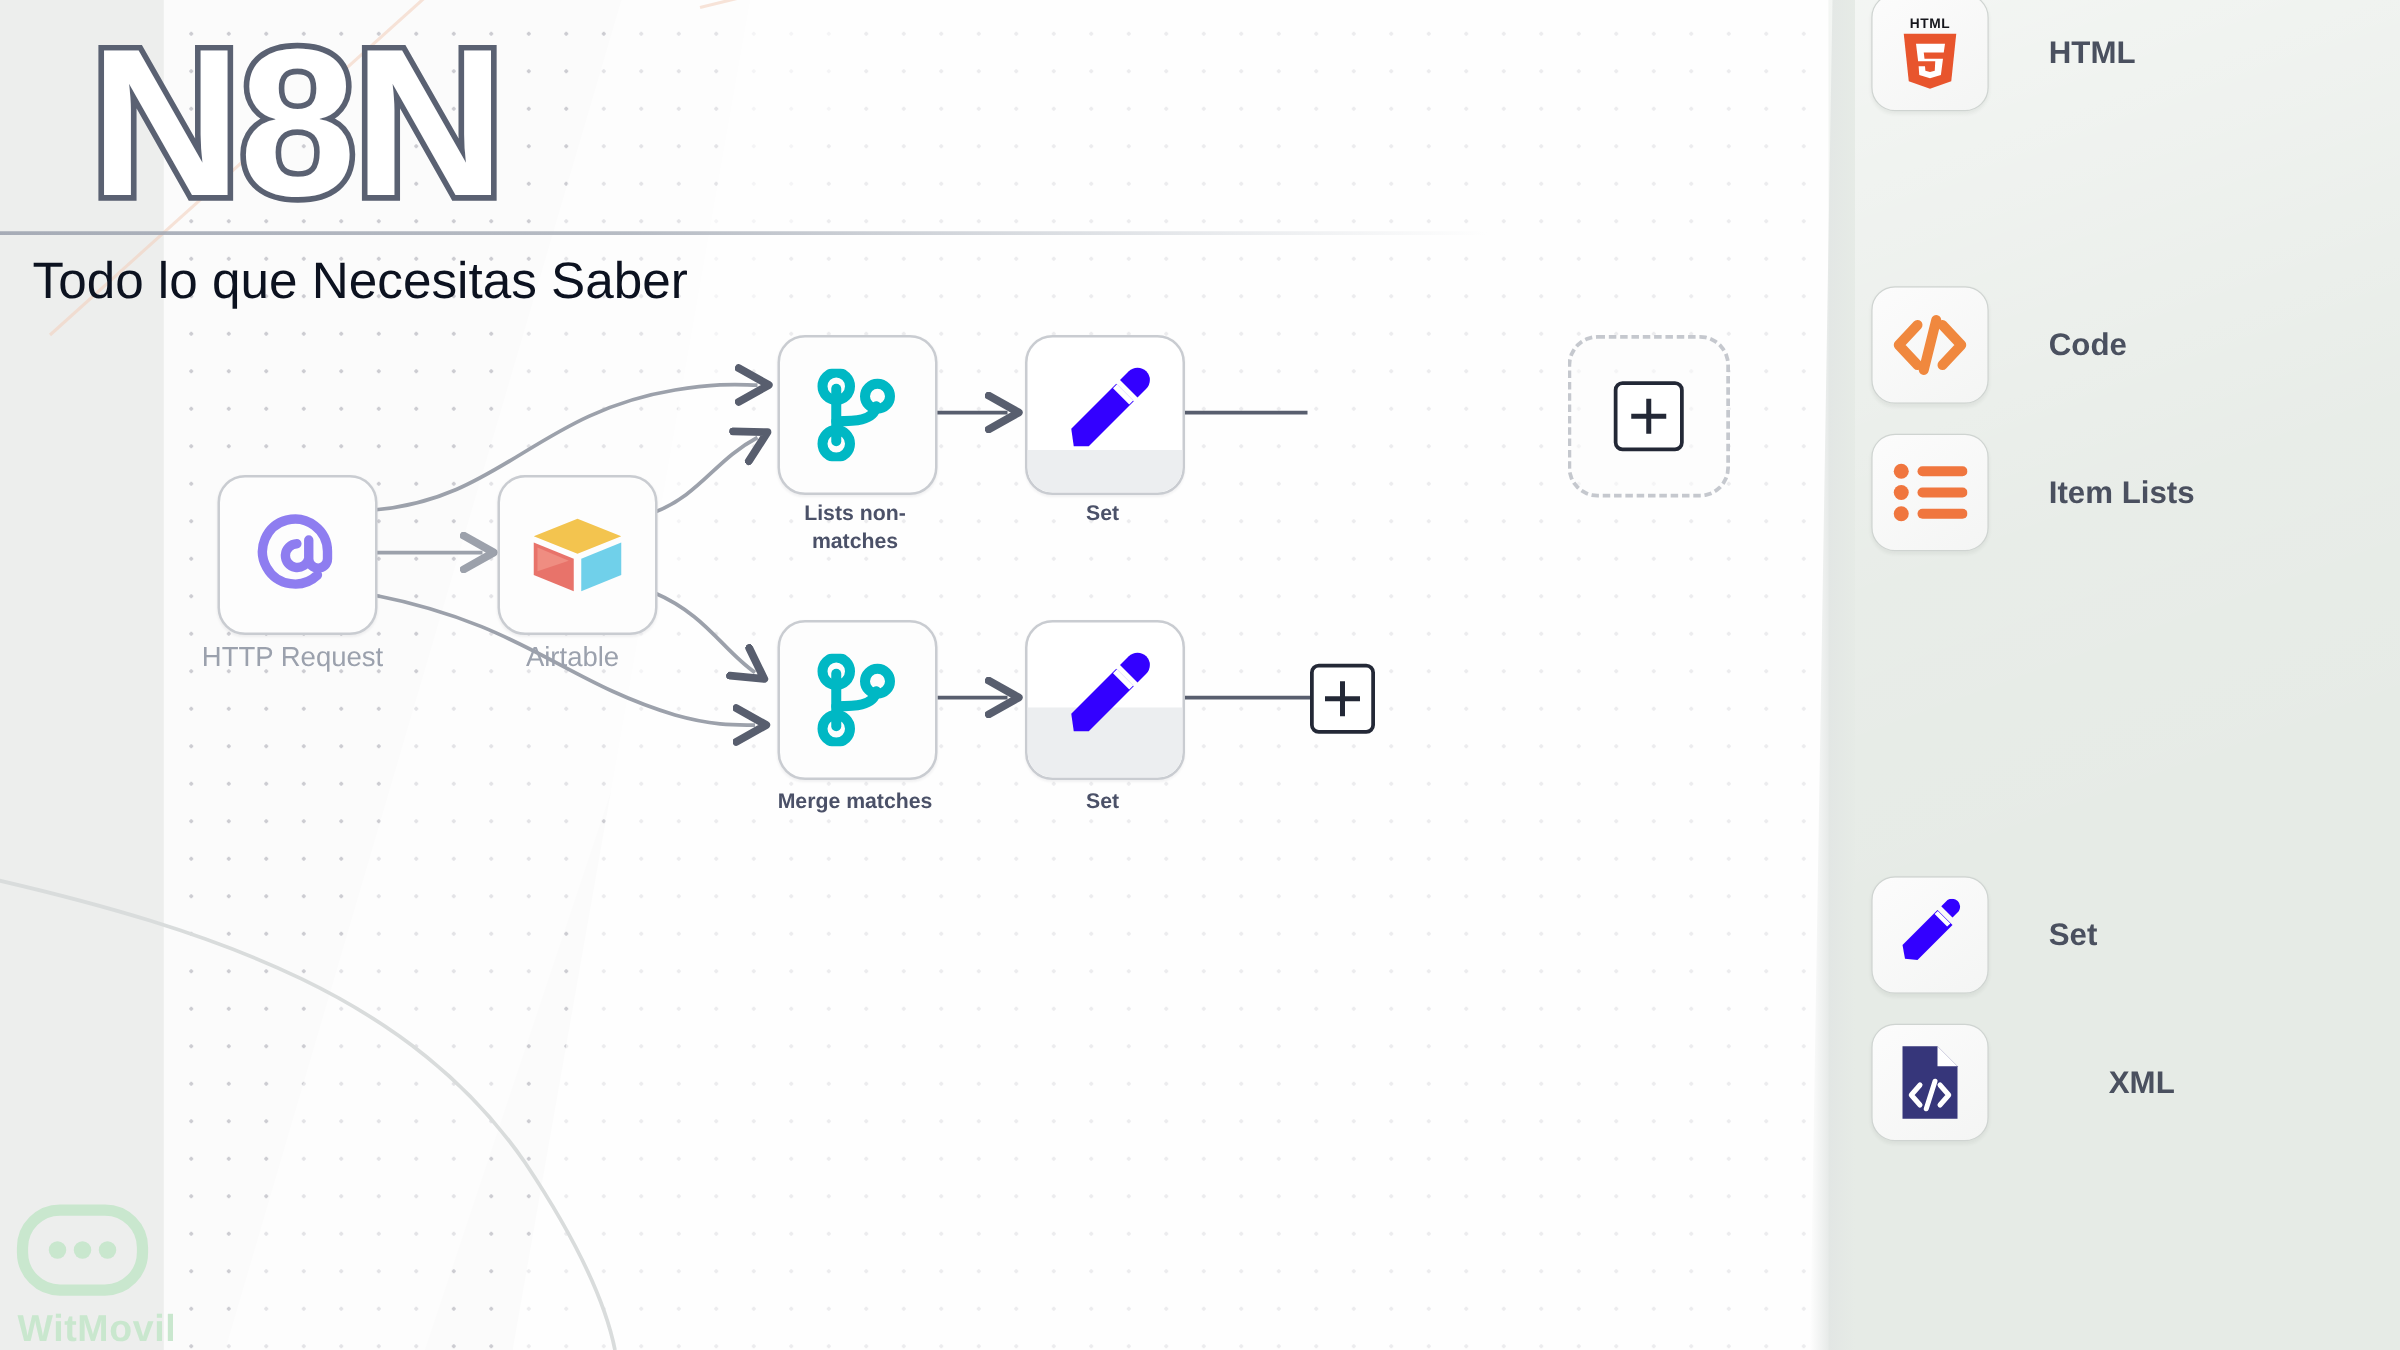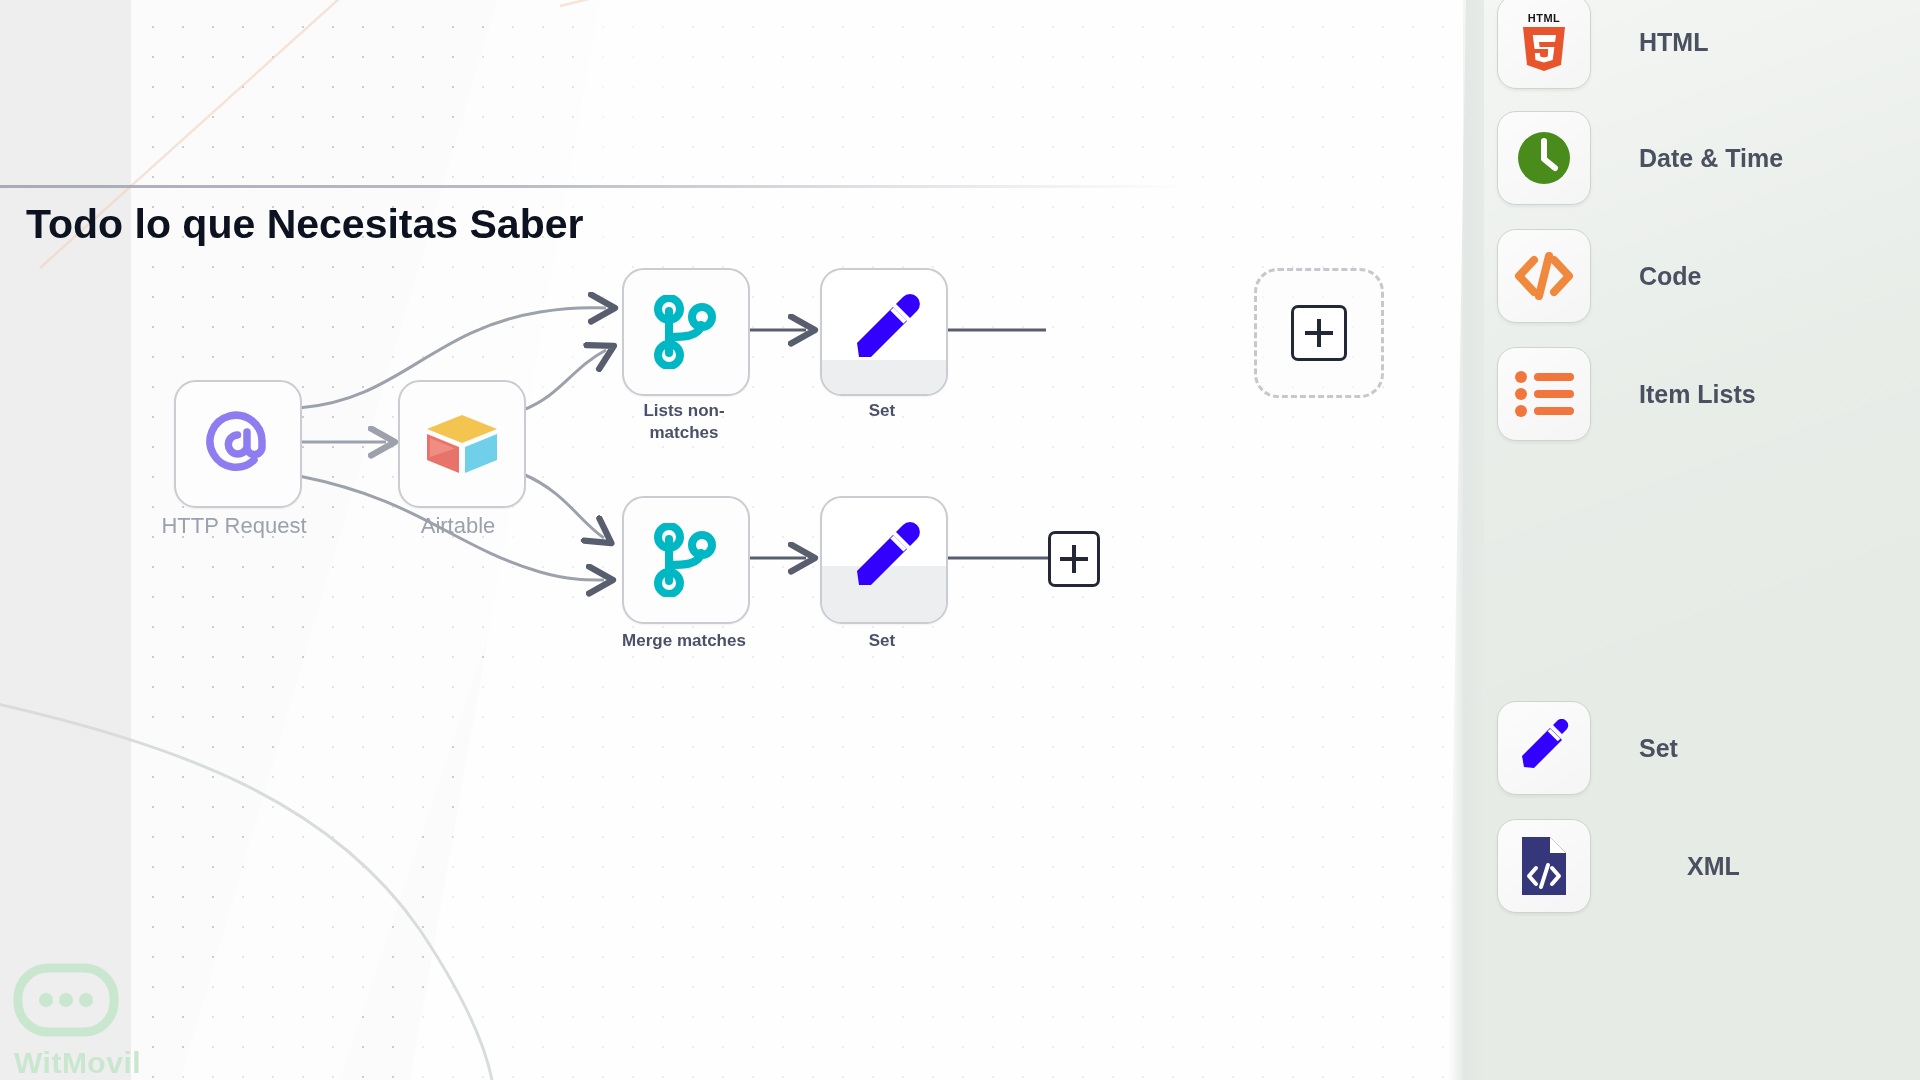--- a/index.html
+++ b/index.html
@@ -58,21 +58,21 @@
     position:absolute;left:72px;top:14px;
     font-size:168px;line-height:168px;font-weight:700;letter-spacing:-2px;
     color:#ffffff;
     -webkit-text-stroke:9px #5a6172;
     paint-order:stroke fill;
     font-family:"Liberation Sans","DejaVu Sans",sans-serif;
     white-space:nowrap;
   }
   .subtitle{
     position:absolute;left:26px;top:198px;
-    font-size:41px;line-height:52px;font-weight:700;color:#0c1220;
+    font-size:41px;line-height:52px;font-weight:400;color:#0c1220;
     white-space:nowrap;
   }
 
   
   .node{
     position:absolute;width:124px;height:124px;border-radius:22px;
     background:#fdfdfd;border:2px solid #c9ccd1;
     box-shadow:0 1px 2px rgba(30,35,50,.06);
     display:flex;align-items:center;justify-content:center;overflow:hidden;
   }
@@ -257,20 +257,21 @@
     </div>
     <div class="node-label" style="left:792px;top:630px;">Set</div>
 
     <div class="plus-wrap" style="left:1048px;top:533px;width:52px;height:52px;">
       <div class="plus-box-sm">
         <span style="position:absolute;width:4px;height:28px;background:#232836;"></span>
         <span style="position:absolute;width:28px;height:4px;background:#232836;"></span>
       </div>
     </div>
 
+    <div class="brand">N8N</div>
     <div class="subtitle">Todo lo que Necesitas Saber</div>
 
     <div class="watermark">
       <svg width="108" height="78" viewBox="0 0 108 78">
         <rect x="6" y="6" width="96" height="64" rx="30" ry="30" fill="none" stroke="#c9e7ce" stroke-width="9"></rect>
         <circle cx="34" cy="38" r="7" fill="#c9e7ce"></circle>
         <circle cx="54" cy="38" r="7" fill="#c9e7ce"></circle>
         <circle cx="74" cy="38" r="7" fill="#c9e7ce"></circle>
       </svg>
       <div class="wm-text">WitMovil</div>
@@ -287,29 +288,20 @@
       <svg width="58" height="62" viewBox="0 0 58 62">
         <text x="29" y="11" text-anchor="middle" font-size="11" font-weight="700" fill="#15161c" font-family="Liberation Sans, sans-serif" letter-spacing="0.5">HTML</text>
         <path d="M8 16 L50 16 L46 54 L29 60 L12 54 Z" fill="#e8552d"></path>
         <path d="M29 20 L44 20 L41 50 L29 54 Z" fill="#e8552d"></path>
         <path d="M17 24 L41 24 L40 31 L24 31 L24.6 36 L39.4 36 L37.7 49 L29 51.6 L20.4 49 L19.9 42 L25 42 L25.3 45.5 L29 46.6 L32.8 45.5 L33.2 38 L19.5 38 L17.8 24 Z" fill="#ffffff"></path>
       </svg>
     </div>
     <span class="item-label">HTML</span>
   </div>
 
-  <div class="panel-item" style="top:112px;">
-    <div class="item-icon">
-      <svg width="60" height="60" viewBox="0 0 60 60">
-        <circle cx="30" cy="30" r="26" fill="#4a8c1c"></circle>
-        <path d="M30 13 L30 31 L41 40" stroke="#ffffff" stroke-width="6" fill="none" stroke-linecap="round" stroke-linejoin="round"></path>
-      </svg>
-    </div>
-    <span class="item-label">Date &amp; Time</span>
-  </div>
 
   <div class="panel-item" style="top:230px;">
     <div class="item-icon">
       <svg width="62" height="56" viewBox="0 0 62 56">
         <path d="M21 12 L6 28 L21 44" stroke="#f0883e" stroke-width="8" fill="none" stroke-linecap="round" stroke-linejoin="round"></path>
         <path d="M41 12 L56 28 L41 44" stroke="#f0883e" stroke-width="8" fill="none" stroke-linecap="round" stroke-linejoin="round"></path>
         <path d="M36 8 L26 48" stroke="#f0883e" stroke-width="8" fill="none" stroke-linecap="round"></path>
       </svg>
     </div>
     <span class="item-label">Code</span>

